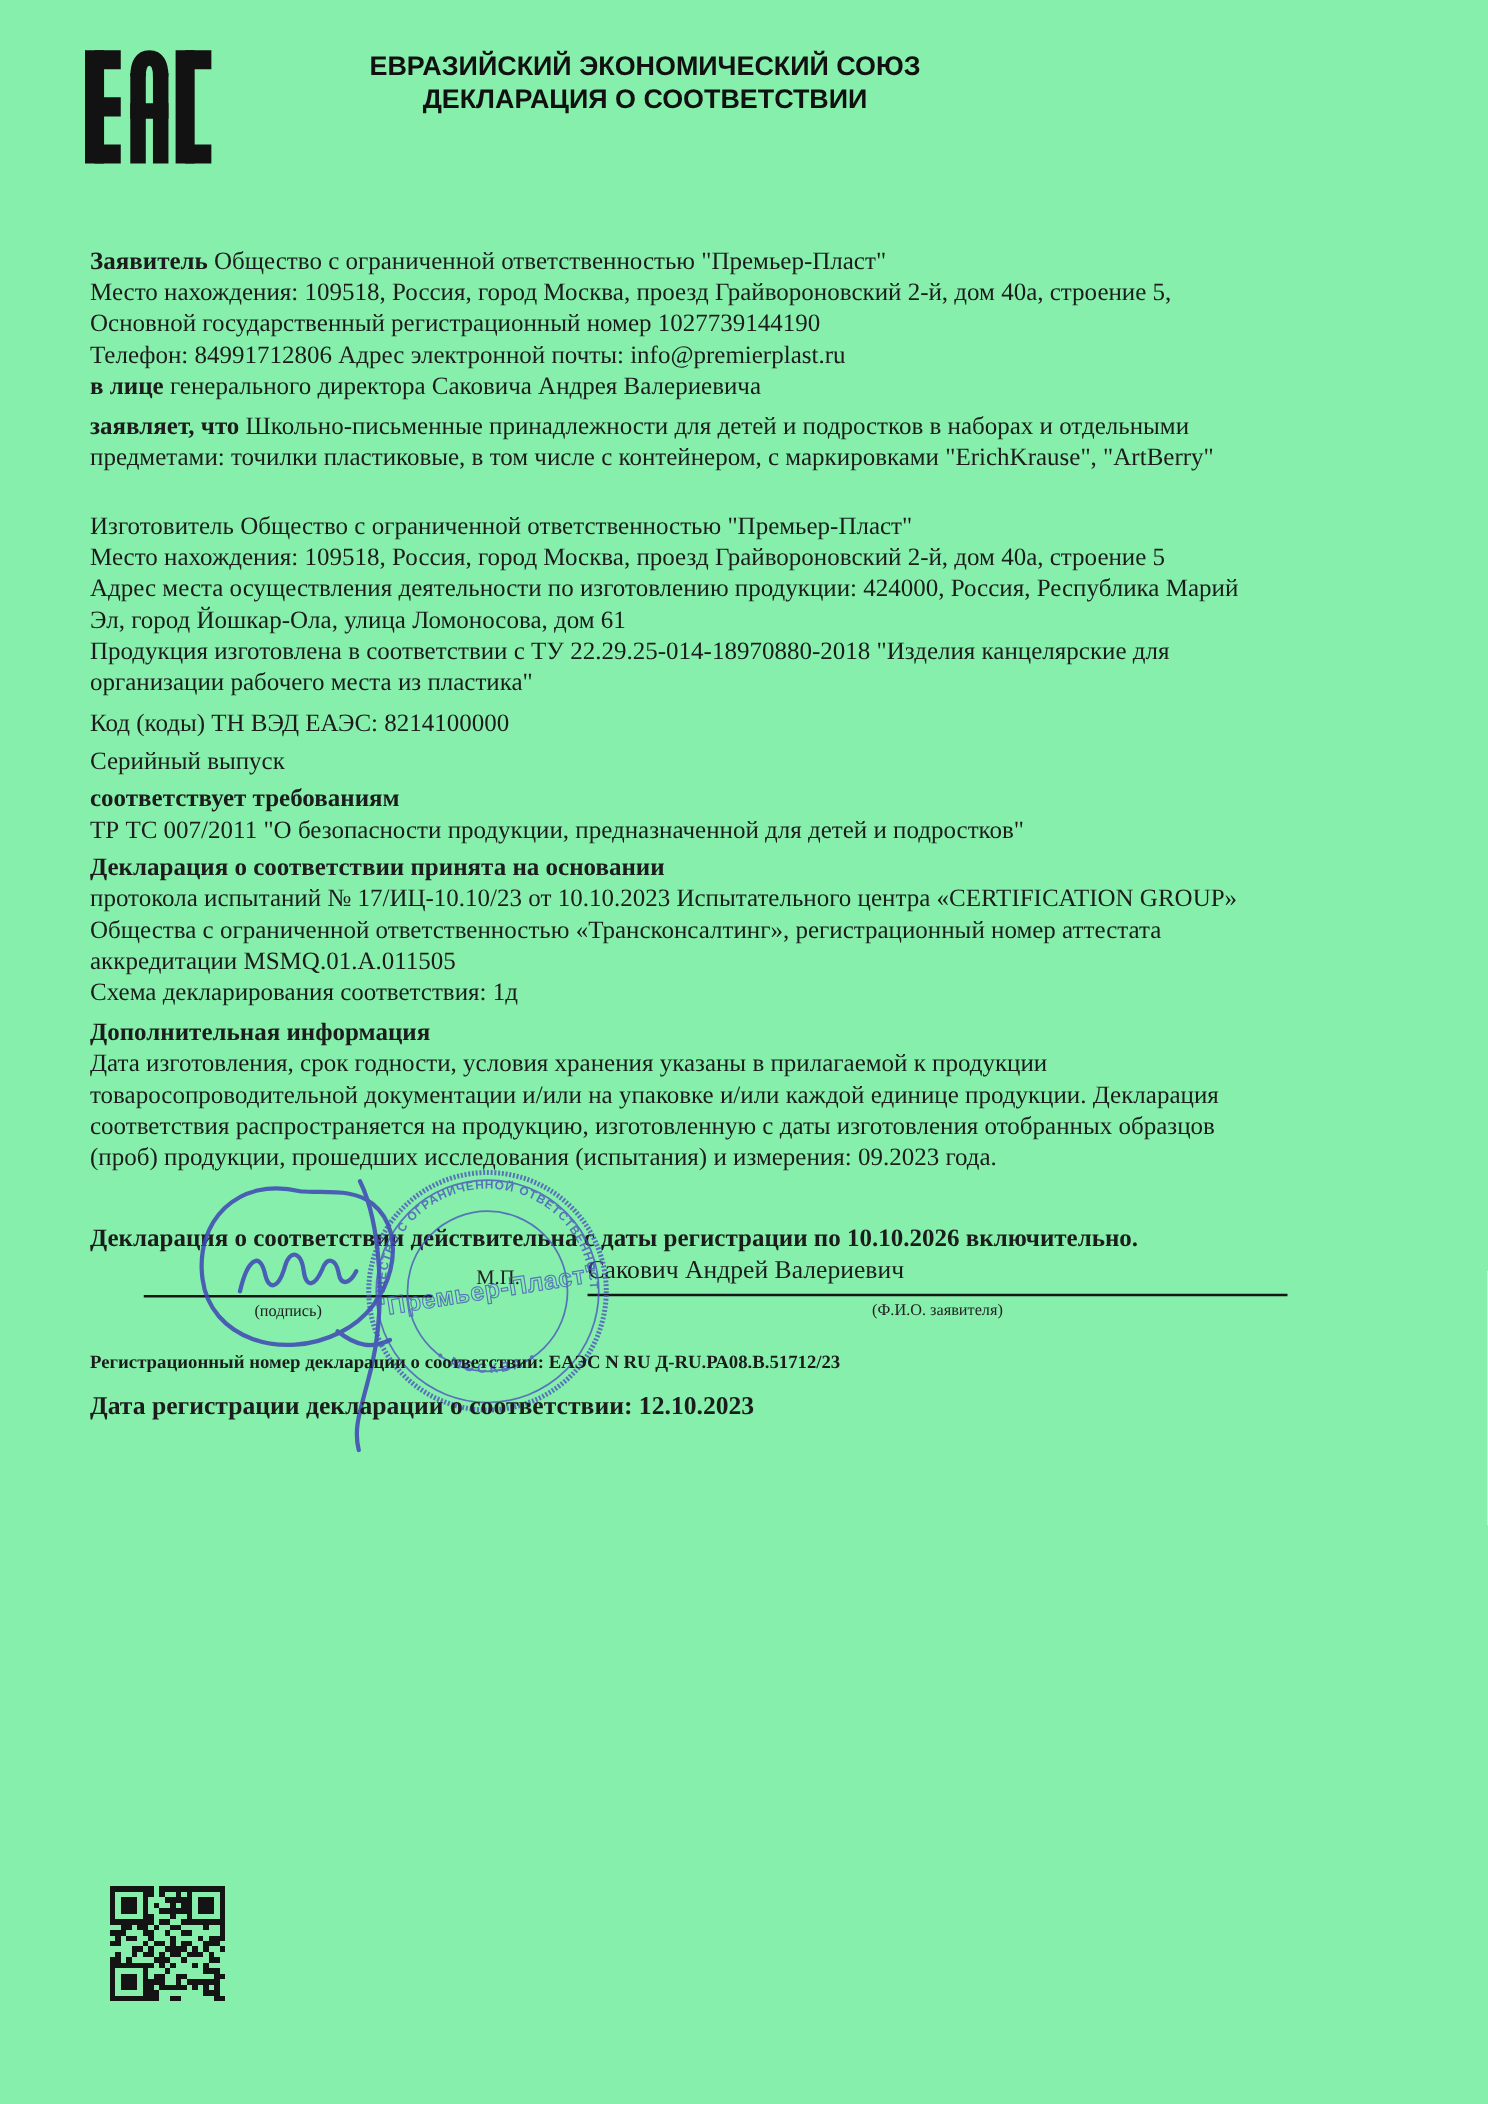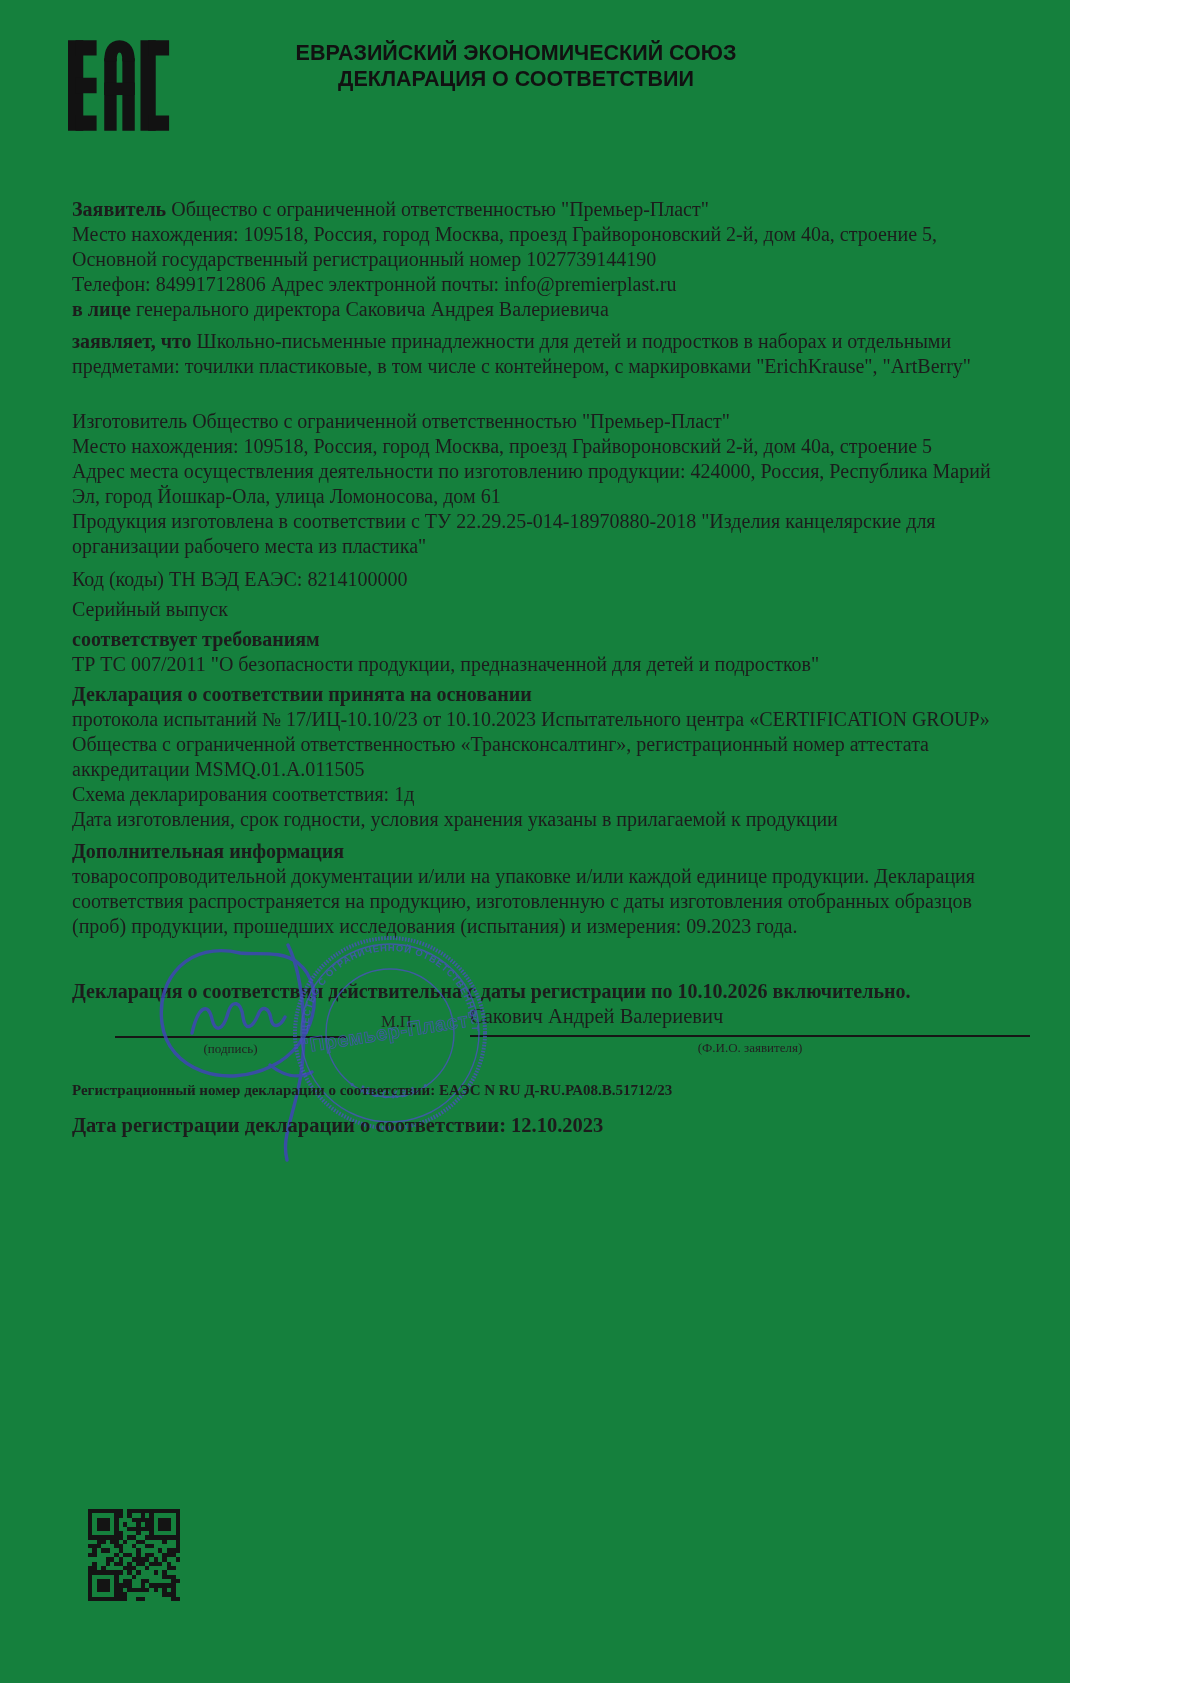--- a/index.html
+++ b/index.html
@@ -1,16 +1,16 @@
 <!DOCTYPE html>
 <html><head>
 <meta charset="utf-8">
 <style>
   html,body{margin:0;padding:0;background:#ffffff;}
-  .page{position:relative;width:1070px;height:1683px;background:#15803d;overflow:hidden;
+  .page{position:relative;width:1190px;height:1683px;background:#86efac;overflow:hidden;
         font-family:"Liberation Serif","DejaVu Serif",serif;color:#1c1c1c;}
   
   .eac-logo{position:absolute;left:68px;top:38px;width:103px;height:95px;}
   .title{position:absolute;left:216px;top:40px;width:600px;text-align:center;
          font-family:"Liberation Sans","DejaVu Sans",sans-serif;font-weight:bold;
          font-size:21.5px;line-height:26px;color:#111;}
   
   .body-text{position:absolute;left:72px;top:197px;width:1060px;font-size:20px;line-height:25px;}
   .ln{white-space:nowrap;}
   .ln b{font-weight:bold;}
@@ -69,22 +69,22 @@
     <div class="ln"><span>организации рабочего места из пластика"</span></div>
     <div class="ln g8"><span>Код (коды) ТН ВЭД ЕАЭС: 8214100000</span></div>
     <div class="ln g5"><span>Серийный выпуск</span></div>
     <div class="ln g5"><b>соответствует требованиям</b></div>
     <div class="ln"><span>ТР ТС 007/2011 "О безопасности продукции, предназначенной для детей и подростков"</span></div>
     <div class="ln g5"><b>Декларация о соответствии принята на основании</b></div>
     <div class="ln"><span>протокола испытаний № 17/ИЦ-10.10/23 от 10.10.2023 Испытательного центра «CERTIFICATION GROUP»</span></div>
     <div class="ln"><span>Общества с ограниченной ответственностью «Трансконсалтинг», регистрационный номер аттестата</span></div>
     <div class="ln"><span>аккредитации MSMQ.01.A.011505</span></div>
     <div class="ln"><span>Схема декларирования соответствия: 1д</span></div>
+    <div class="ln g7"><b>Дополнительная информация</b></div>
     <div class="ln"><span>Дата изготовления, срок годности, условия хранения указаны в прилагаемой к продукции</span></div>
-    <div class="ln g7"><b>Дополнительная информация</b></div>
     <div class="ln"><span>товаросопроводительной документации и/или на упаковке и/или каждой единице продукции. Декларация</span></div>
     <div class="ln"><span>соответствия распространяется на продукцию, изготовленную с даты изготовления отобранных образцов</span></div>
     <div class="ln"><span>(проб) продукции, прошедших исследования (испытания) и измерения: 09.2023 года.</span></div>
     <div class="ln g40"><b>Декларация о соответствии действительна с даты регистрации по 10.10.2026 включительно.</b></div>
   </div>
 
   <div class="sig-line-left"></div>
   <div class="sig-caption">(подпись)</div>
   <div class="mp">М.П.</div>
   <div class="fio-name">Сакович Андрей Валериевич</div>

